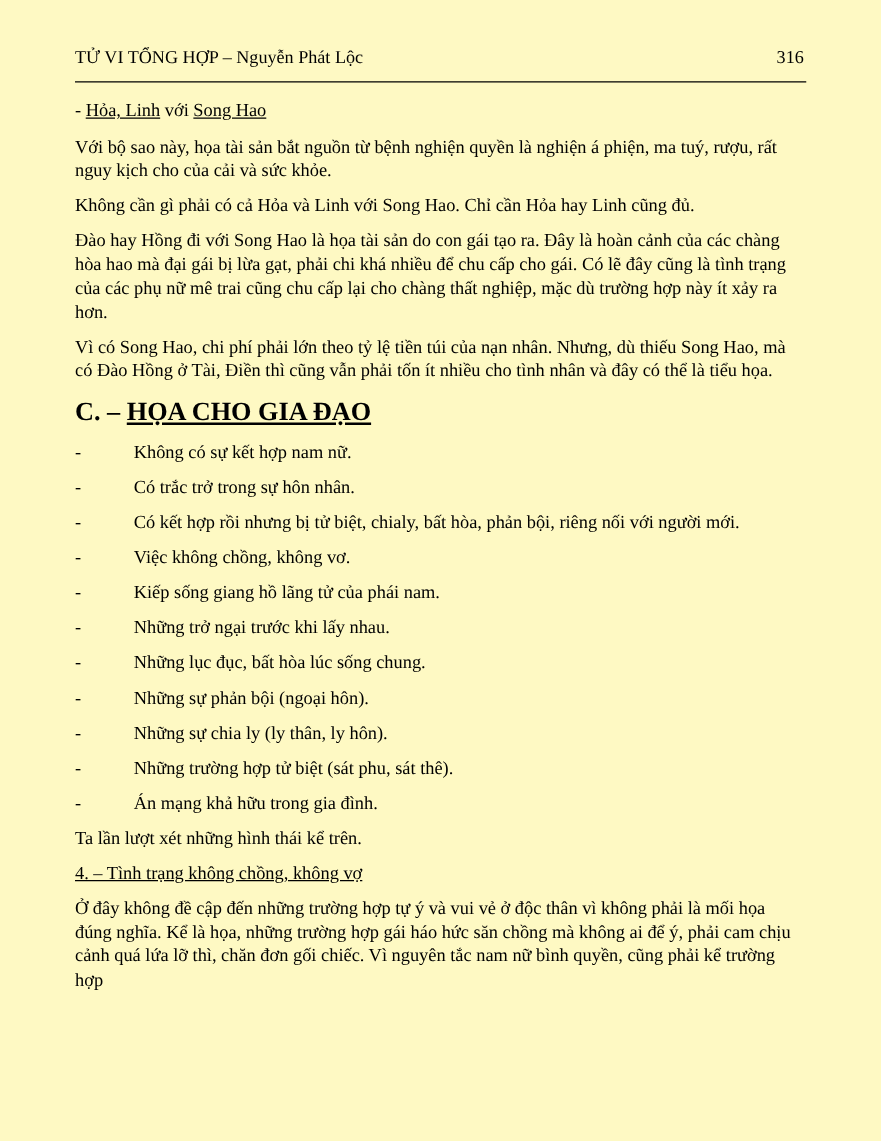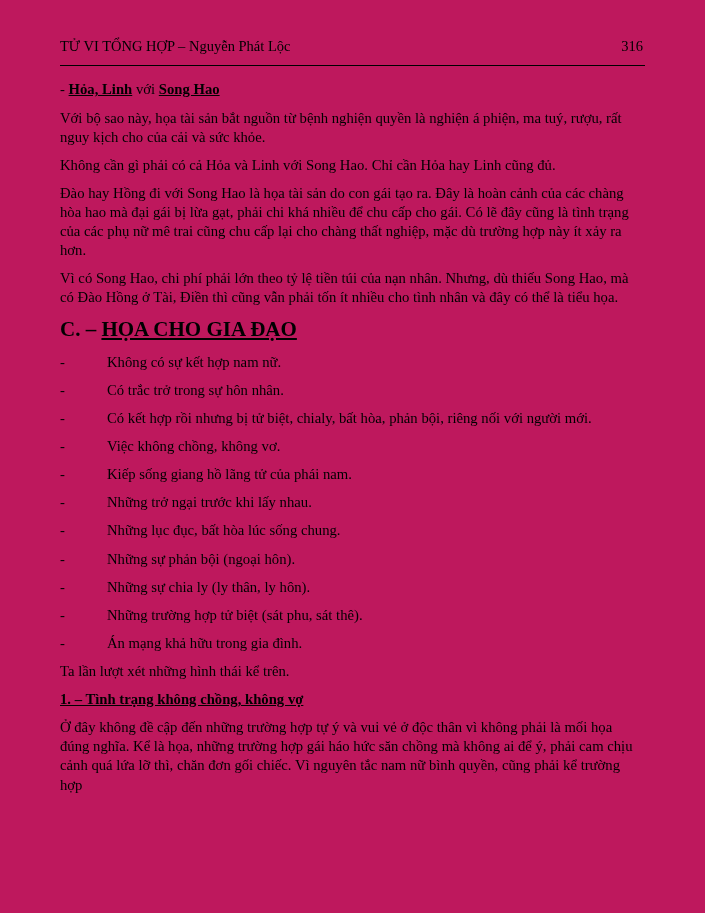--- a/index.html
+++ b/index.html
@@ -12,21 +12,21 @@
     height: 913px;
     font-family: "Liberation Serif", serif;
     color: #000000;
   }
   .page {
     position: relative;
     width: 705px;
     height: 913px;
     box-sizing: border-box;
     padding: 38px 60px 0 60px;
-    background: #be185d;
+    background: #fef9c3;
   }
   .header {
     display: flex;
     align-items: baseline;
     justify-content: space-between;
     font-size: 14.5px;
     line-height: 1.2;
     margin: 0 0 10px 0;
   }
   .header-title {
@@ -45,21 +45,21 @@
   p {
     margin: 0 0 9px 0;
     font-size: 14.7px;
     line-height: 1.30;
     text-align: left;
   }
   .u {
     text-decoration: underline;
   }
   .bu {
-    font-weight: bold;
+    font-weight: normal;
     text-decoration: underline;
     text-align: center;
   }
   .heading {
     font-size: 14.7px;
     line-height: 1.30;
     margin: 0 0 9px 0;
   }
   .section-head {
     font-size: 21px;
@@ -154,17 +154,17 @@
     <span class="bullet-mark">-</span>
     <span class="bullet-text">Những trường hợp tử biệt (sát phu, sát thê).</span>
   </div>
   <div class="bullet-row">
     <span class="bullet-mark">-</span>
     <span class="bullet-text">Án mạng khả hữu trong gia đình.</span>
   </div>
 
   <p>Ta lần lượt xét những hình thái kể trên.</p>
 
-  <p class="sub-head"><span class="bu">1. – Tình trạng không chồng, không vợ</span></p>
+  <p class="sub-head"><span class="bu">4. – Tình trạng không chồng, không vợ</span></p>
 
   <p>Ở đây không đề cập đến những trường hợp tự ý và vui vẻ ở độc thân vì không phải là mối họa đúng nghĩa. Kể là họa, những trường hợp gái háo hức săn chồng mà không ai để ý, phải cam chịu cảnh quá lứa lỡ thì, chăn đơn gối chiếc. Vì nguyên tắc nam nữ bình quyền, cũng phải kể trường hợp</p>
 
 </div>
 
 </body></html>

